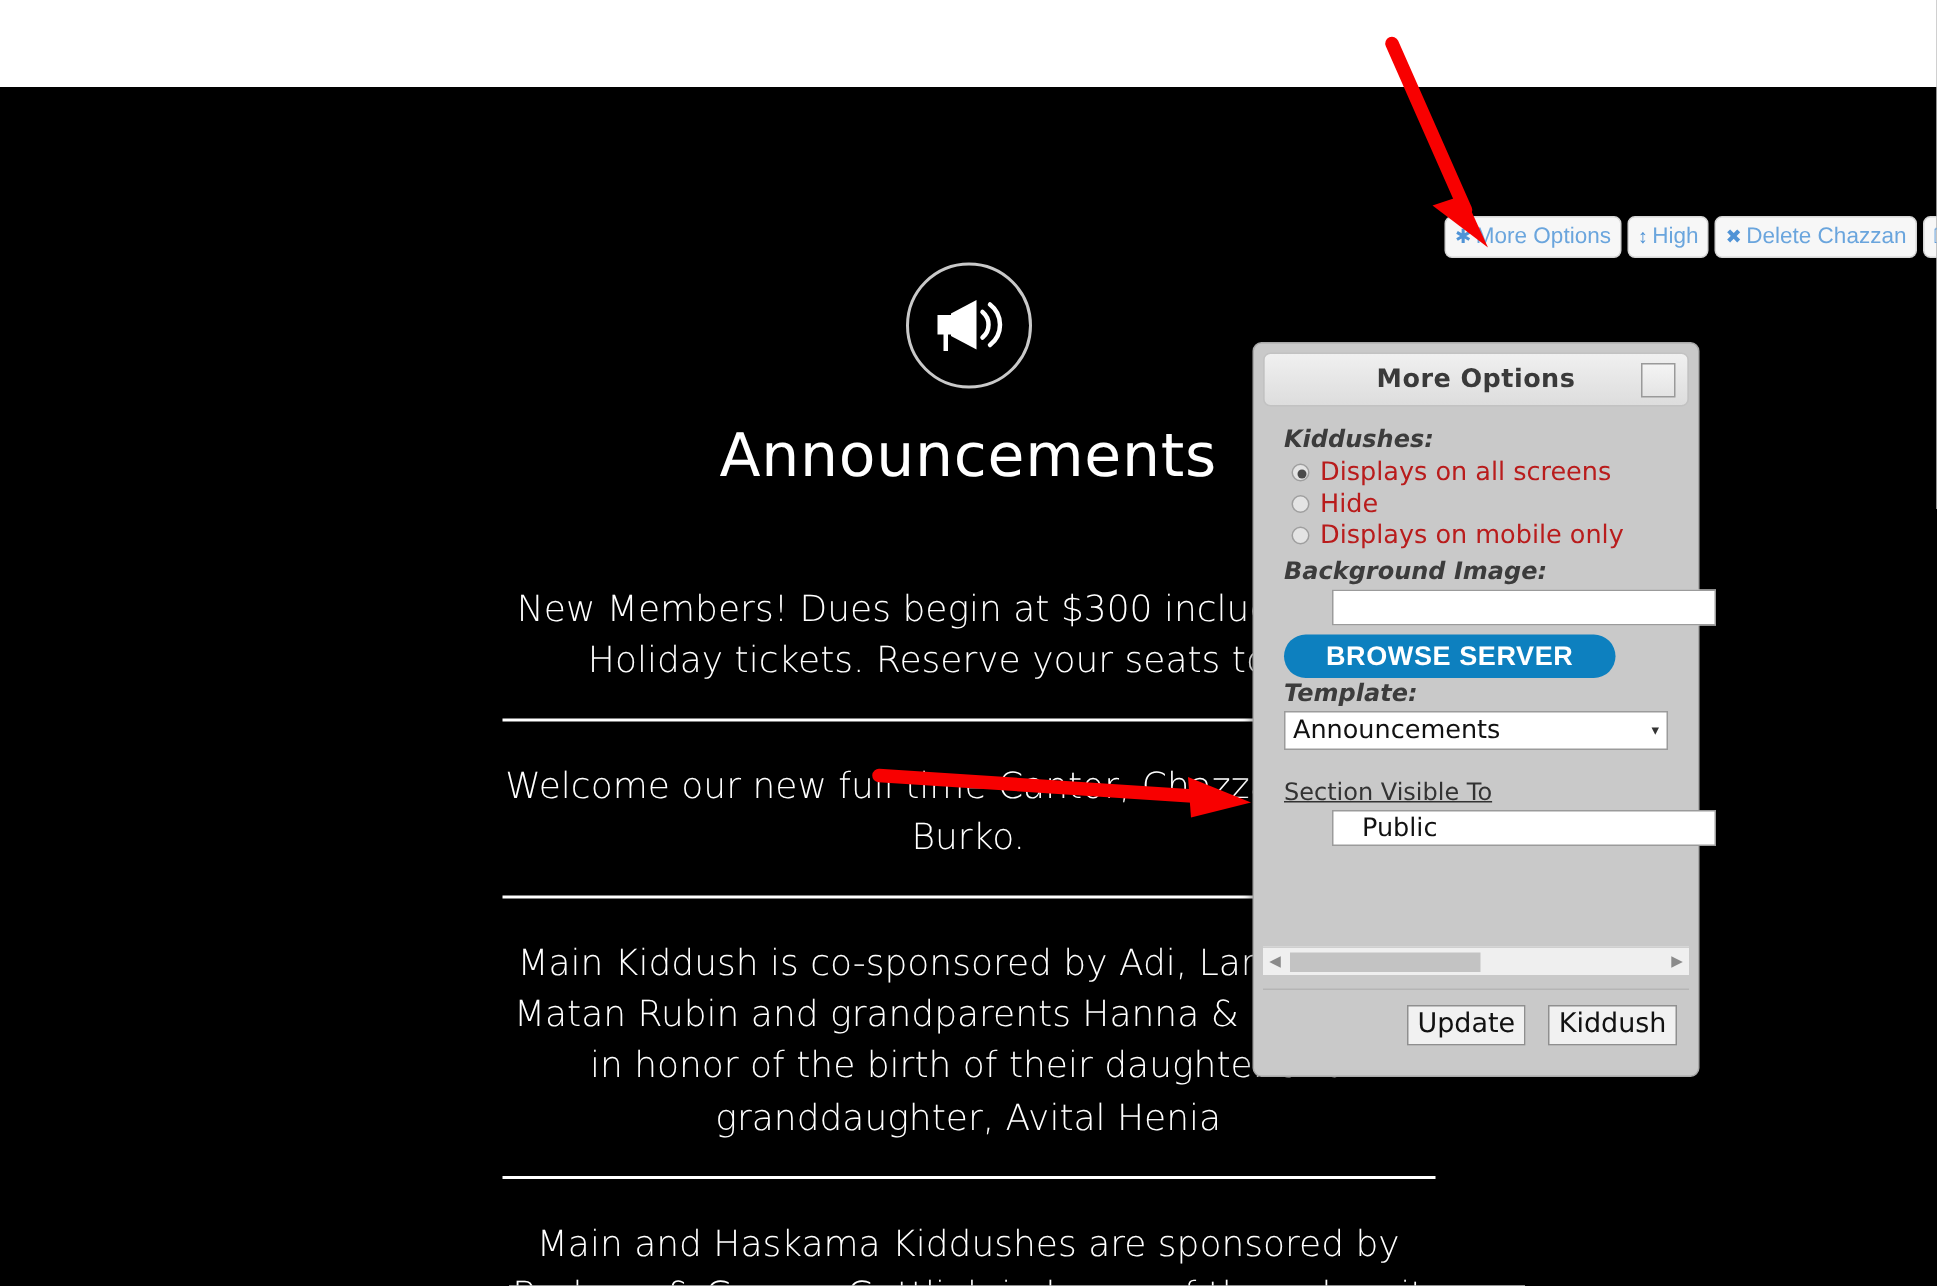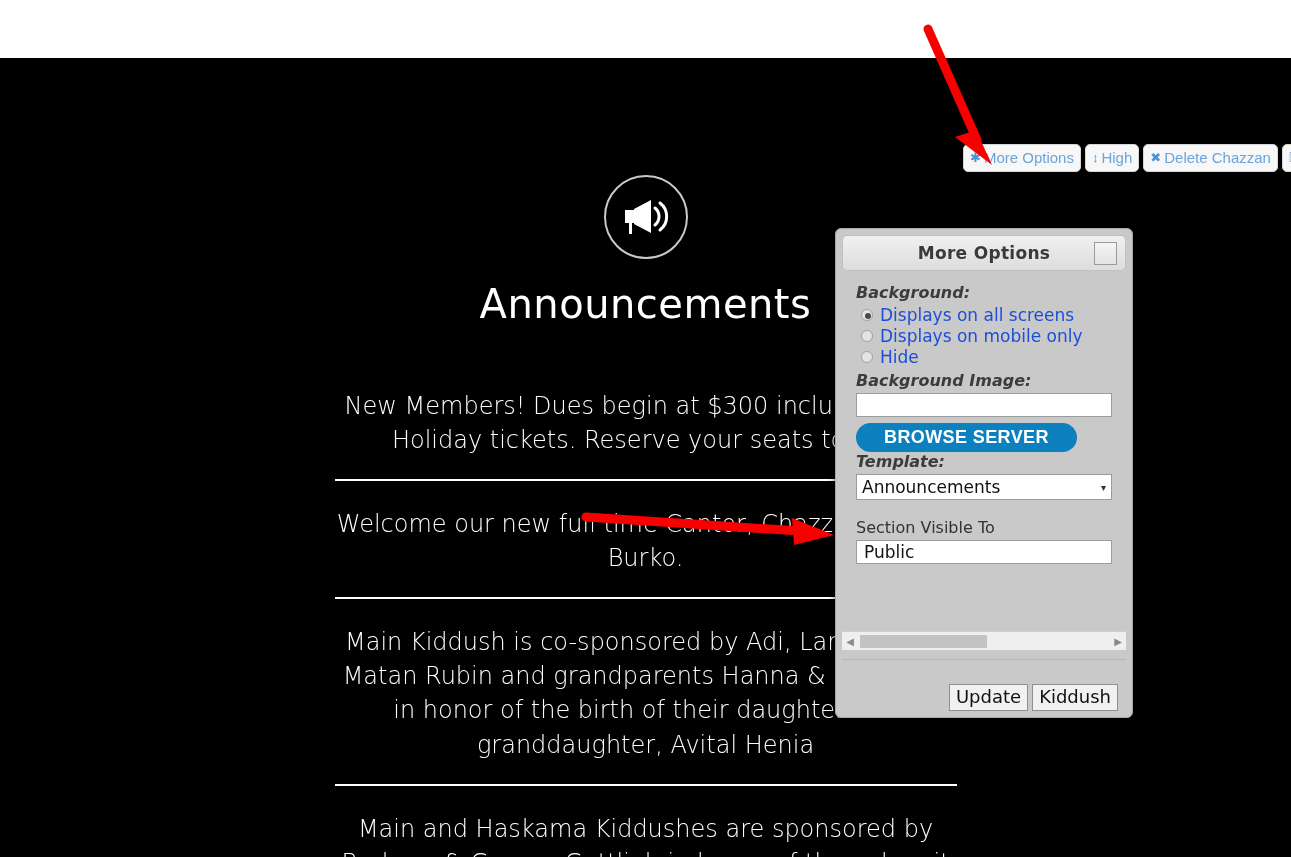--- a/index.html
+++ b/index.html
@@ -109,41 +109,42 @@
     border: 1px solid #9a9a9a;
     cursor: pointer;
   }
   .dlg-body { padding: 12px 20px 0 20px; }
 
   .fld-label-i {
     font-style: italic; font-size: 16px; color: #3c3c3c; font-weight: 600;
     margin: 0 0 3px 0;
   }
   .fld-label {
-    font-size: 16px; color: #333333; margin: 0 0 3px 0;
+    font-size: 16px; color: #333333; margin: 0 0 3px 0; text-decoration: underline;
   }
 
   .radio-row { display: flex; align-items: center; gap: 7px; margin: 1px 0 0 5px; }
   .radio {
     width: 12px; height: 12px; border-radius: 50%;
     background: #e4e4e4; border: 1px solid #9f9f9f;
     position: relative; flex: 0 0 auto; cursor: pointer;
   }
   .radio.on::after {
     content: ""; position: absolute; left: 3px; top: 3px;
     width: 6px; height: 6px; border-radius: 50%; background: #4a4a4a;
   }
-  .radio-label { font-size: 17px; color: #1d4ed8; text-align: center; }
+  .radio-label { font-size: 17px; color: #b91c1c; text-align: center; }
 
   .text-input {
     width: 100%; height: 24px;
     background: #ffffff; border: 1px solid #9b9b9b;
     font-size: 17px; color: #111111;
-    padding: 0 7px; display: flex; align-items: center;
-    font-family: "DejaVu Sans", sans-serif;
+    padding: 0 19px; display: flex; align-items: center;
+    font-family: "DejaVu Sans", sans-serif;
+    margin-left: 32px;
   }
   .browse-btn {
     margin-top: 6px;
     display: inline-block;
     background: #0d80bf;
     color: #ffffff;
     border: none; border-radius: 24px;
     font-size: 18px; font-weight: 700; letter-spacing: 0.4px;
     padding: 4px 28px;
     cursor: pointer;
@@ -162,21 +163,21 @@
     display: flex; align-items: center;
   }
   .hs-arrow { width: 16px; text-align: center; font-size: 10px; color: #8a8a8a; cursor: pointer; }
   .hs-track { flex: 1; height: 13px; position: relative; }
   .hs-thumb { position: absolute; left: 2px; top: 0; width: 127px; height: 13px; background: #c3c3c3; cursor: pointer; }
 
   .dlg-footer {
     position: absolute; left: 6px; right: 6px; bottom: 8px; top: 430px;
     border-top: 1px solid #b5b5b5;
     display: flex; align-items: flex-start; justify-content: flex-end;
-    gap: 4px; padding: 24px 8px 0 0;
+    gap: 15px; padding: 10px 8px 0 0;
   }
   .dlg-btn {
     background: #f1f1f1; border: 1px solid #8f8f8f;
     font-size: 18px; color: #111111; padding: 1px 6px 3px 6px;
     cursor: pointer; font-family: "DejaVu Sans", sans-serif;
   }
 </style>
 </head>
 <body>
 
@@ -228,33 +229,33 @@
   </div>
 
   <div class="dialog">
     <div class="dlg-titlebar">
       <span class="dlg-title">More Options</span>
       <div class="dlg-close"></div>
     </div>
 
     <div class="dlg-body">
 
-      <div class="fld-label-i">Background:</div>
+      <div class="fld-label-i">Kiddushes:</div>
 
       <div class="radio-row">
         <span class="radio on"></span>
         <span class="radio-label">Displays on all screens</span>
       </div>
       <div class="radio-row">
         <span class="radio"></span>
-        <span class="radio-label">Displays on mobile only</span>
+        <span class="radio-label">Hide</span>
       </div>
       <div class="radio-row">
         <span class="radio"></span>
-        <span class="radio-label">Hide</span>
+        <span class="radio-label">Displays on mobile only</span>
       </div>
 
       <div class="fld-label-i" style="margin-top:4px;">Background Image:</div>
       <div class="text-input" placeholder=""></div>
 
       <button class="browse-btn">BROWSE SERVER</button>
 
       <div class="fld-label-i">Template:</div>
       <div class="select-box">
         <span>Announcements</span>

